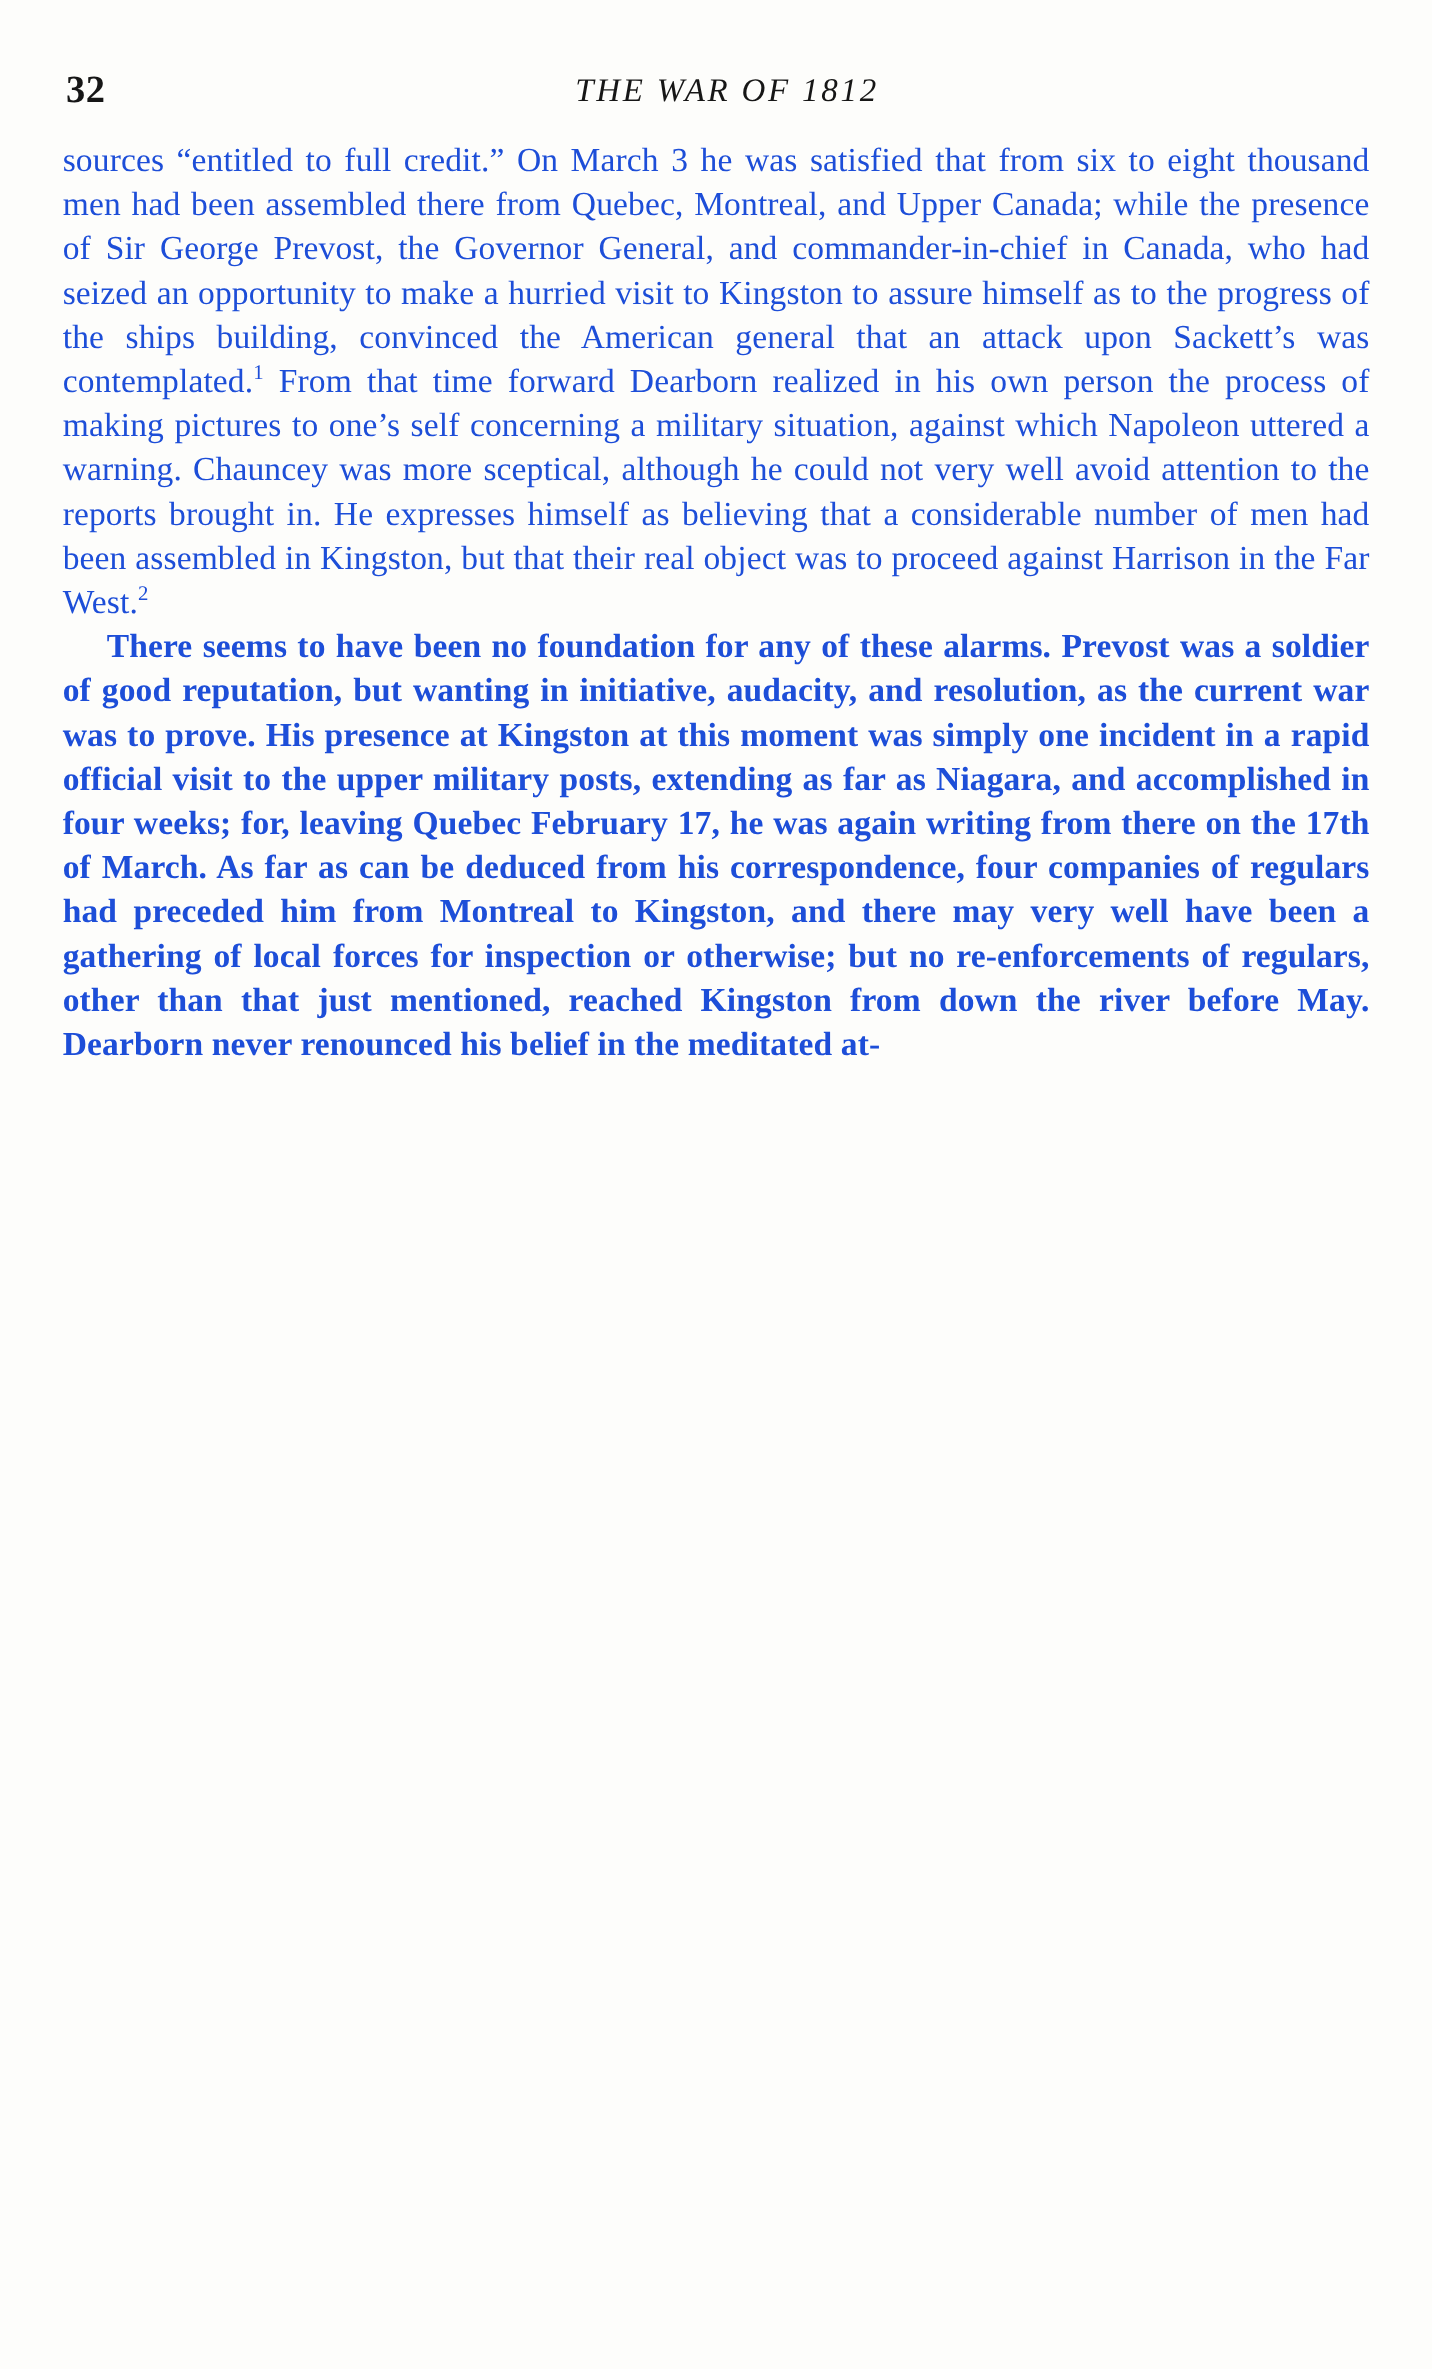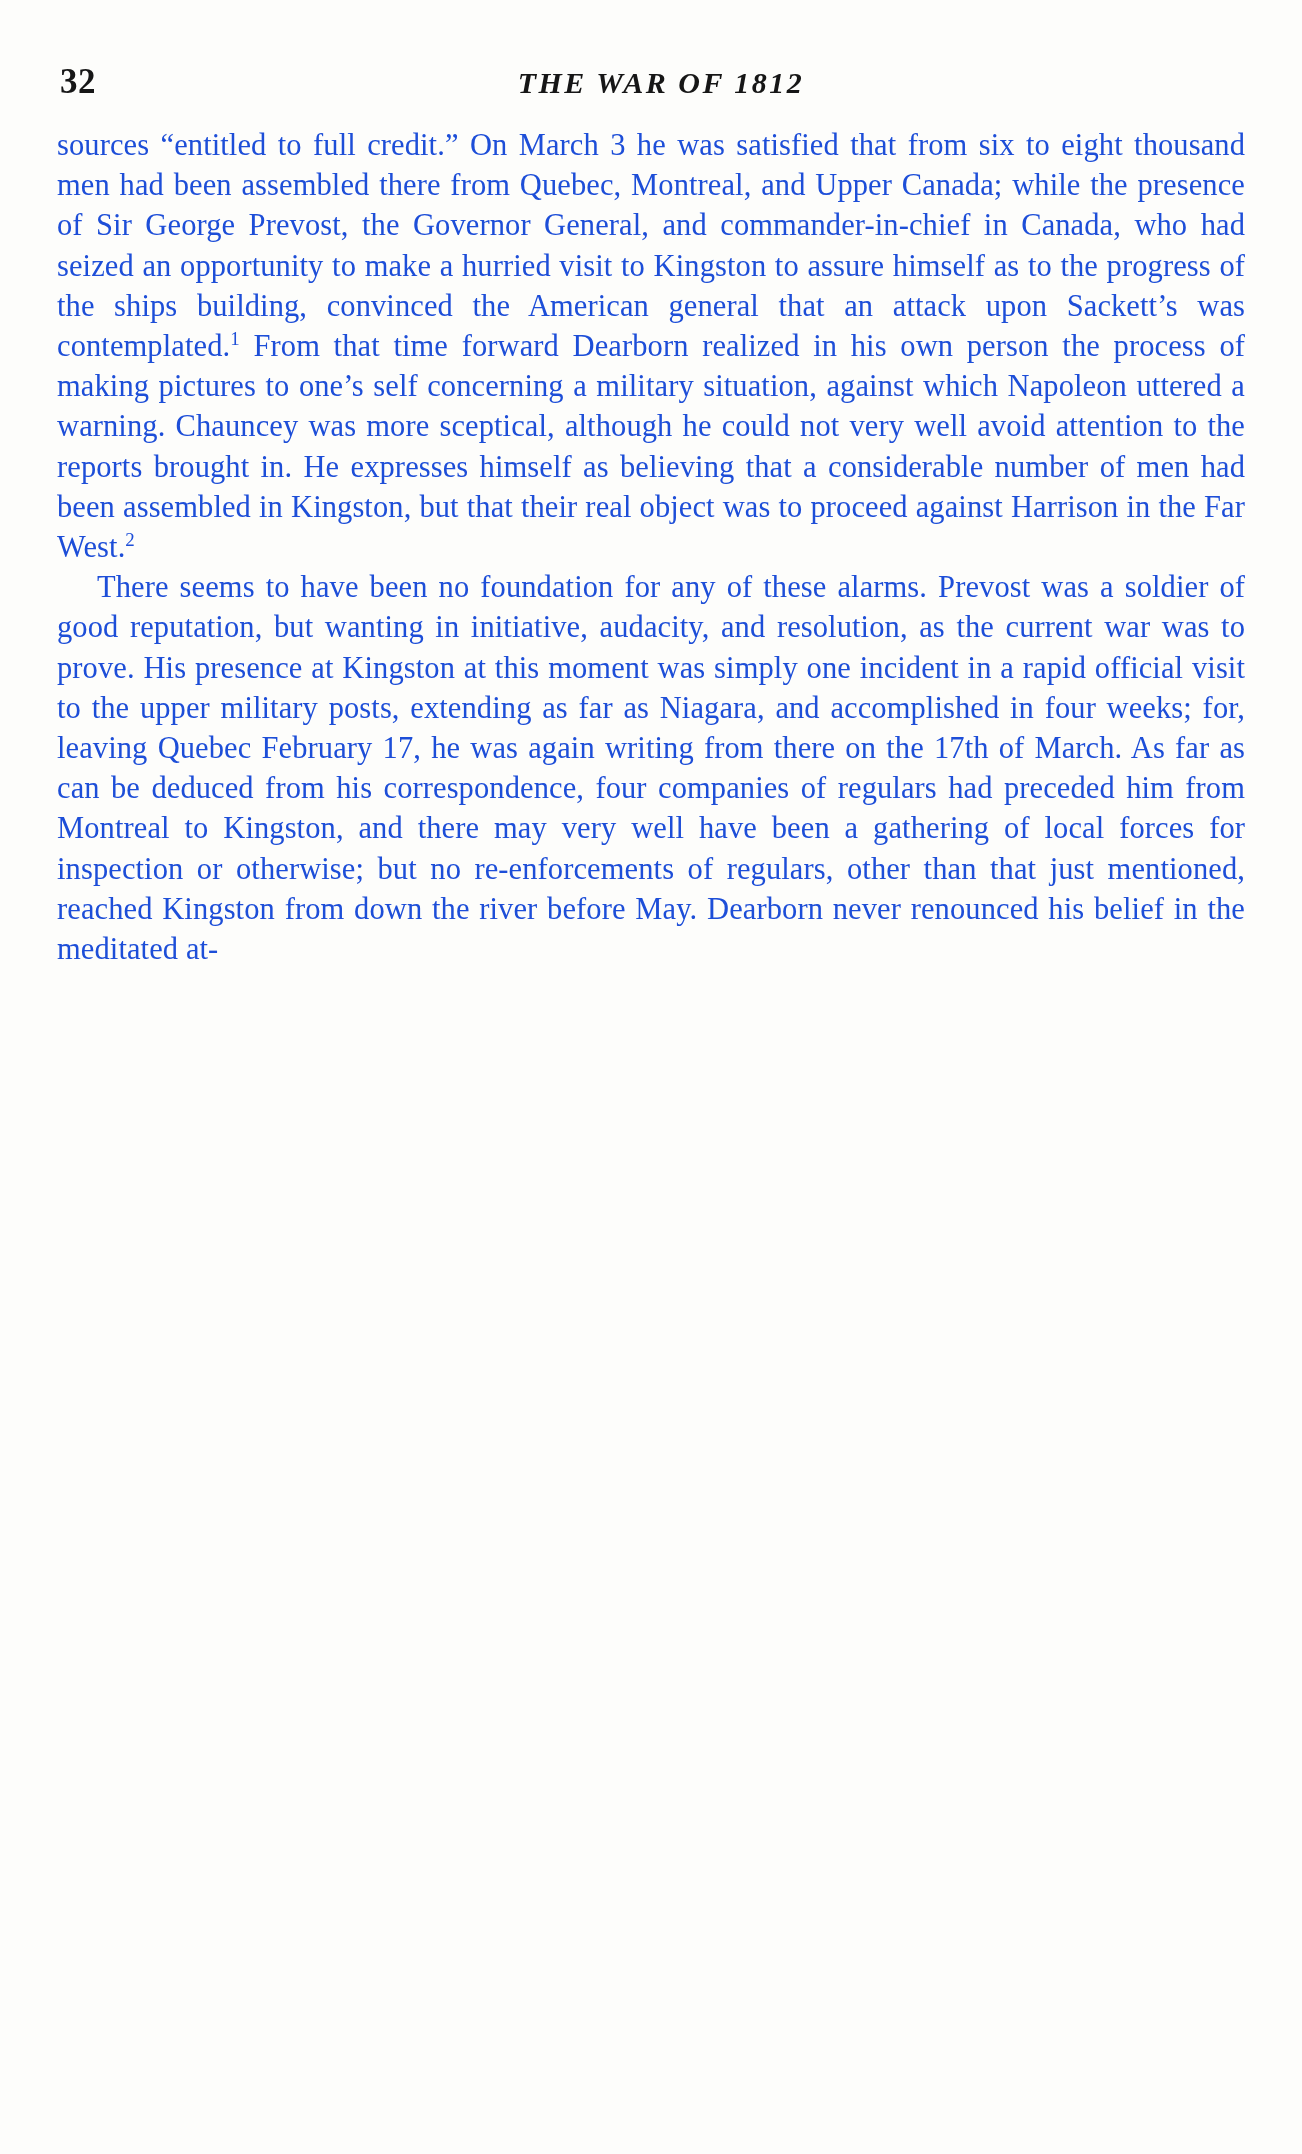--- a/index.html
+++ b/index.html
@@ -40,21 +40,21 @@
     color: #161616;
   }
   .running-head {
     position: absolute;
     left: 0;
     top: 4px;
     width: 1302px;
     text-align: center;
     font-size: 30px;
     font-style: italic;
-    font-weight: bold;
+    font-weight: normal;
     letter-spacing: 2.5px;
     color: #161616;
     padding-left: 20px;
     box-sizing: border-box;
   }
   .body-text {
     position: absolute;
     top: 125px;
     left: 57px;
     width: 1188px;
@@ -63,20 +63,21 @@
     margin: 0;
     font-size: 30.5px;
     line-height: 40.2px;
     text-align: justify;
     text-justify: inter-word;
     color: #1d4ed8;
     letter-spacing: 0.1px;
   }
   .para.indent {
     text-indent: 40px;
+    font-weight: bold;
   }
   sup {
     font-size: 0.62em;
     vertical-align: super;
     line-height: 0;
   }
   .footnotes {
     position: absolute;
     top: 1855px;
     left: 57px;

